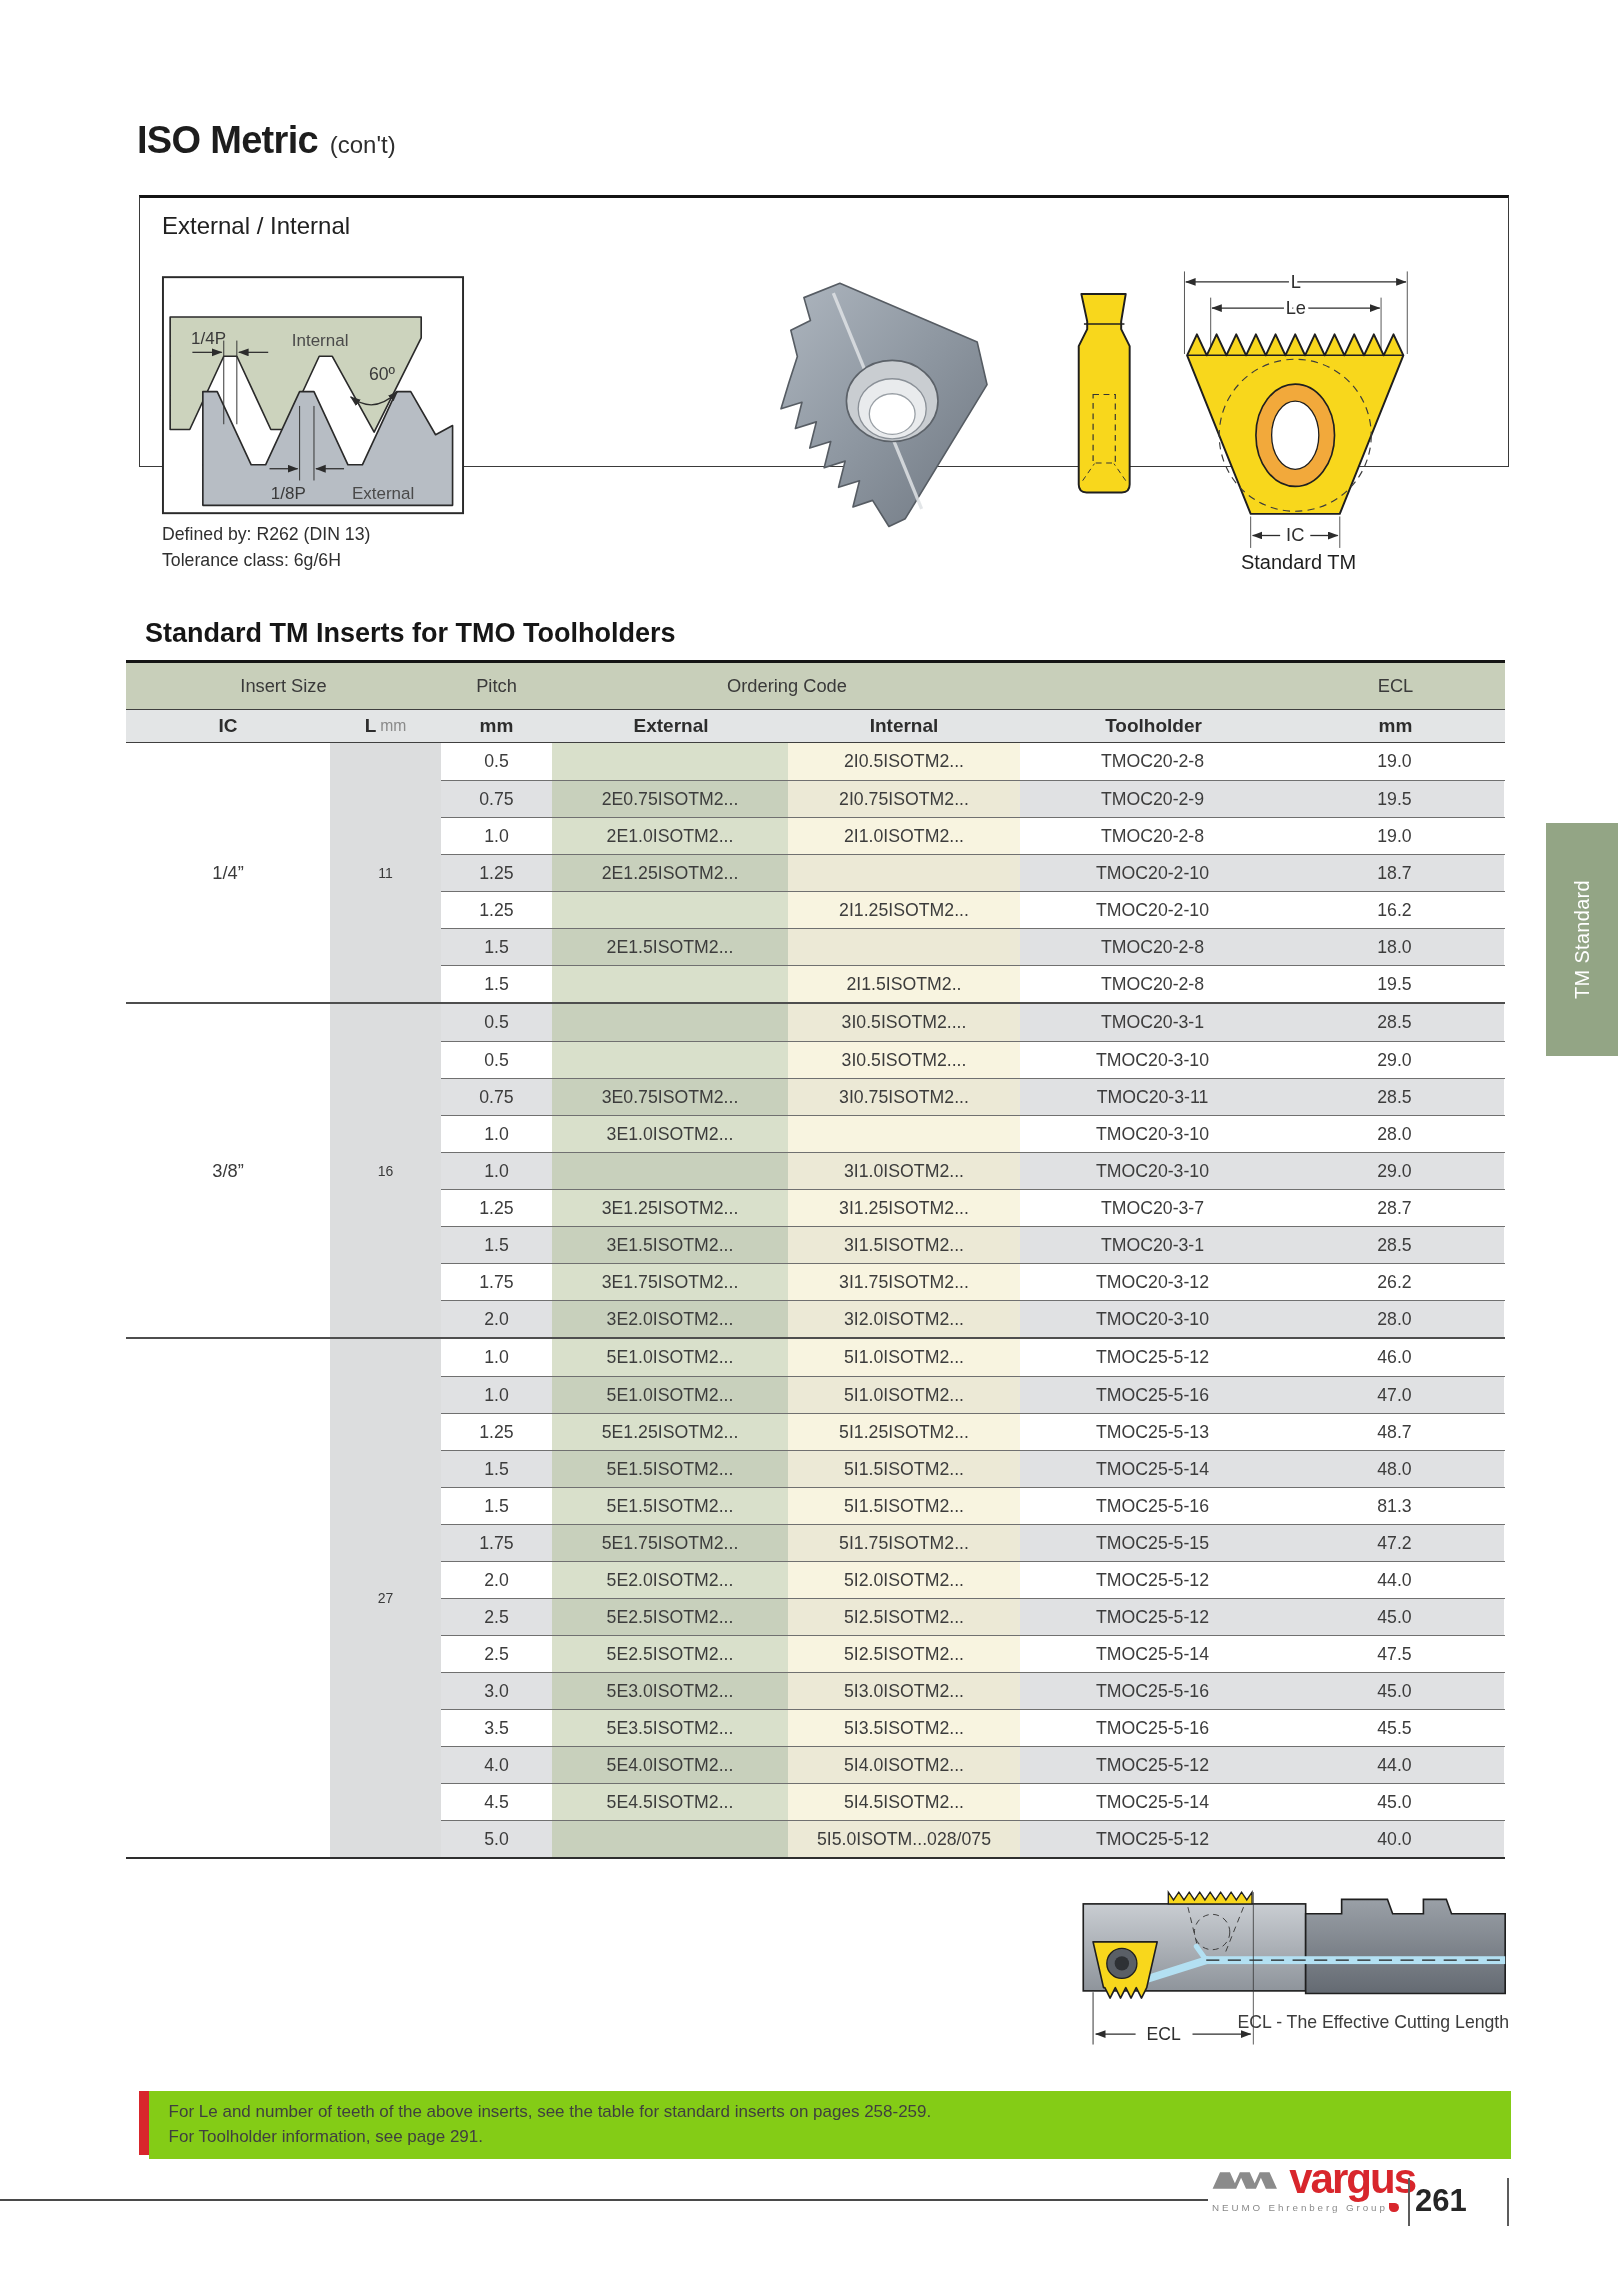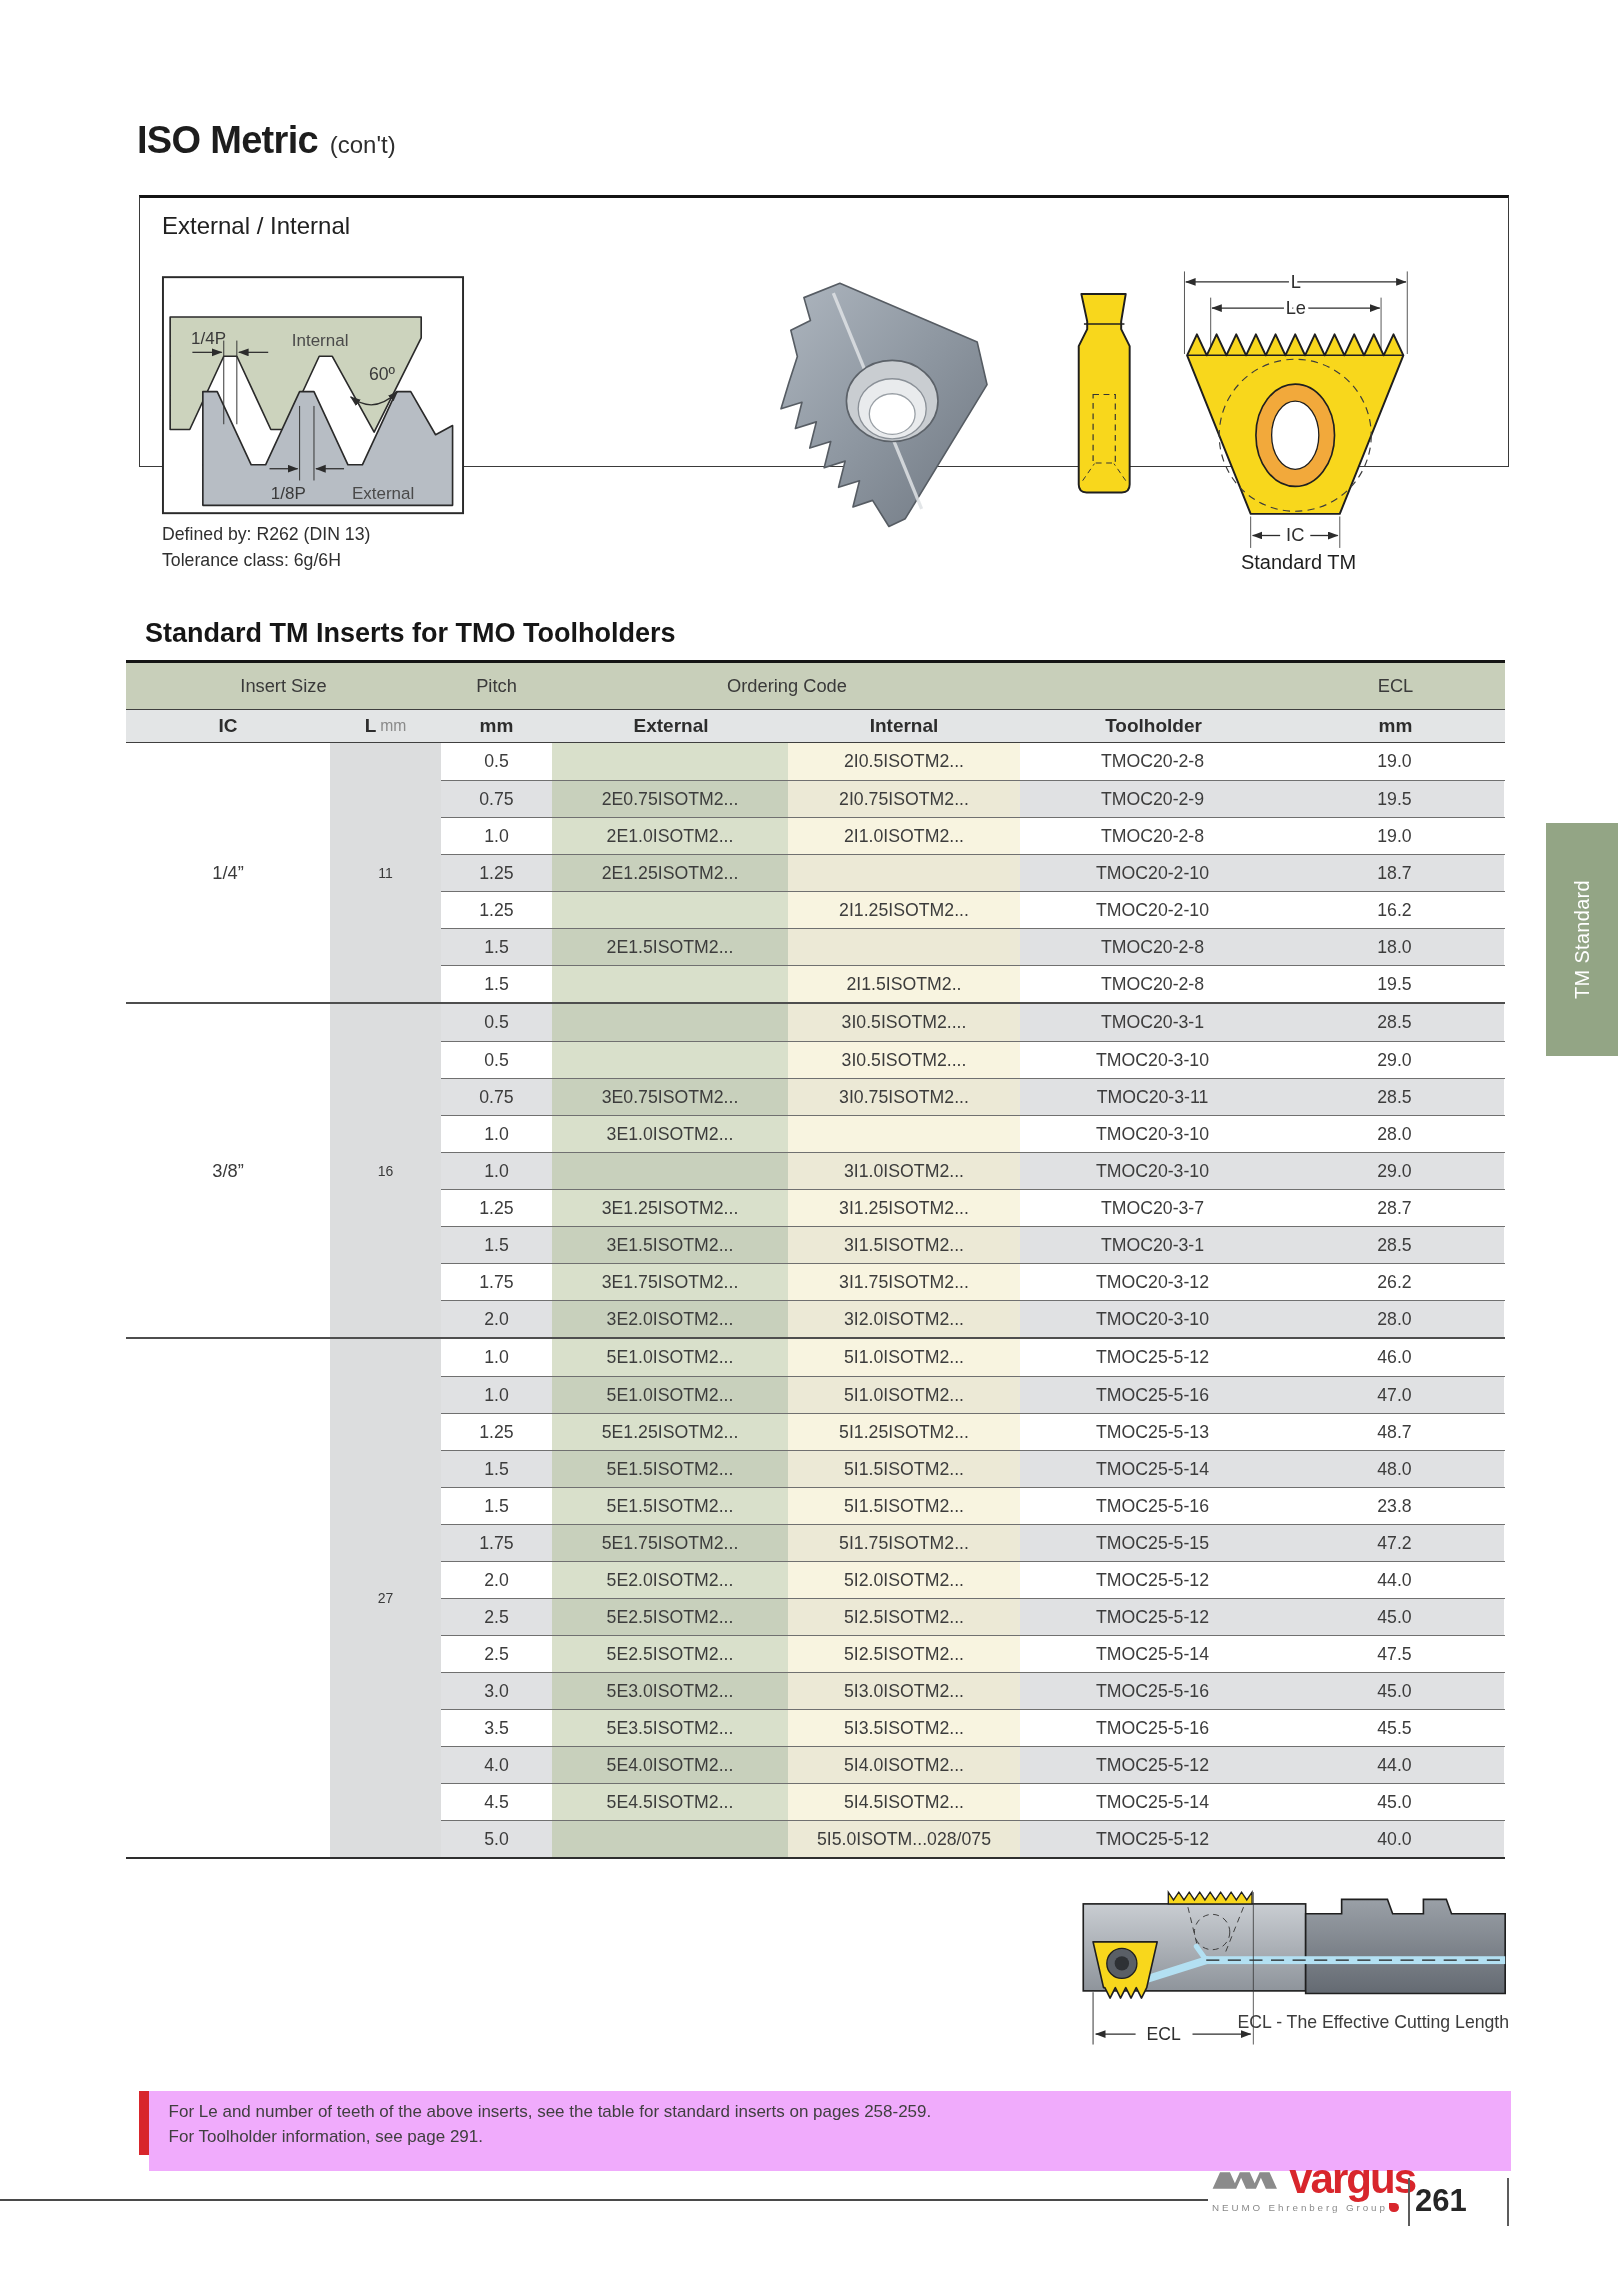--- a/index.html
+++ b/index.html
@@ -53,21 +53,21 @@
   .c-ext{background:var(--external-green)} .trow.odd .c-ext{background:var(--external-green-dark)}
   .c-int{background:var(--internal-cream)} .trow.odd .c-int{background:var(--internal-cream-dark)}
 
   
   #side-tab{left:1546px;top:823px;width:72px;height:233px;background:var(--tab-green);
             display:flex;align-items:center;justify-content:center}
   #side-tab span{transform:rotate(-90deg);white-space:nowrap;color:#fff;font-size:20px;letter-spacing:0.3px}
 
   
   #note-red{left:139px;top:2091px;width:10.5px;height:64px;background:var(--accent-red)}
-  #note-box{left:149px;top:2091px;width:1362px;height:80px;background:#f0abfc;padding:7.9px 0 0 19.6px}
+  #note-box{left:149px;top:2091px;width:1362px;height:68px;background:#84cc16;padding:7.9px 0 0 19.6px}
   #note-box div{font-size:17px;line-height:25px;color:#3f3f3f}
 
   
   #footer-line{left:0;top:2199px;width:1208px;height:2px;background:#4a4a4a}
   #logo{left:1212px;top:2162px;width:203px}
   #logo .row{display:flex;align-items:flex-end}
   #brand{font-size:42px;line-height:34px;font-weight:700;color:var(--accent-red);letter-spacing:-2px;margin-left:3px}
   #subline{margin-top:6px;font-size:9.8px;letter-spacing:2.9px;color:#8a8a8a;white-space:nowrap;display:flex;align-items:center}
   #logo-dot{display:inline-block;width:9.8px;height:9.8px;background:var(--accent-red);border-radius:0 9.8px 9.8px 9.8px;margin-left:1.3px}
   .vsep{width:2px;height:48px;background:#5c5c5c}
@@ -342,21 +342,21 @@
           <div class="cell c-ext">5E1.5ISOTM2...</div>
           <div class="cell c-int">5I1.5ISOTM2...</div>
           <div class="cell c-tool">TMOC25-5-14</div>
           <div class="cell c-ecl">48.0</div>
         </div>
         <div class="trow rline">
           <div class="cell c-pitch">1.5</div>
           <div class="cell c-ext">5E1.5ISOTM2...</div>
           <div class="cell c-int">5I1.5ISOTM2...</div>
           <div class="cell c-tool">TMOC25-5-16</div>
-          <div class="cell c-ecl">23.8</div>
+          <div class="cell c-ecl">81.3</div>
         </div>
         <div class="trow odd rline">
           <div class="cell c-pitch">1.75</div>
           <div class="cell c-ext">5E1.75ISOTM2...</div>
           <div class="cell c-int">5I1.75ISOTM2...</div>
           <div class="cell c-tool">TMOC25-5-15</div>
           <div class="cell c-ecl">47.2</div>
         </div>
         <div class="trow rline">
           <div class="cell c-pitch">2.0</div>

